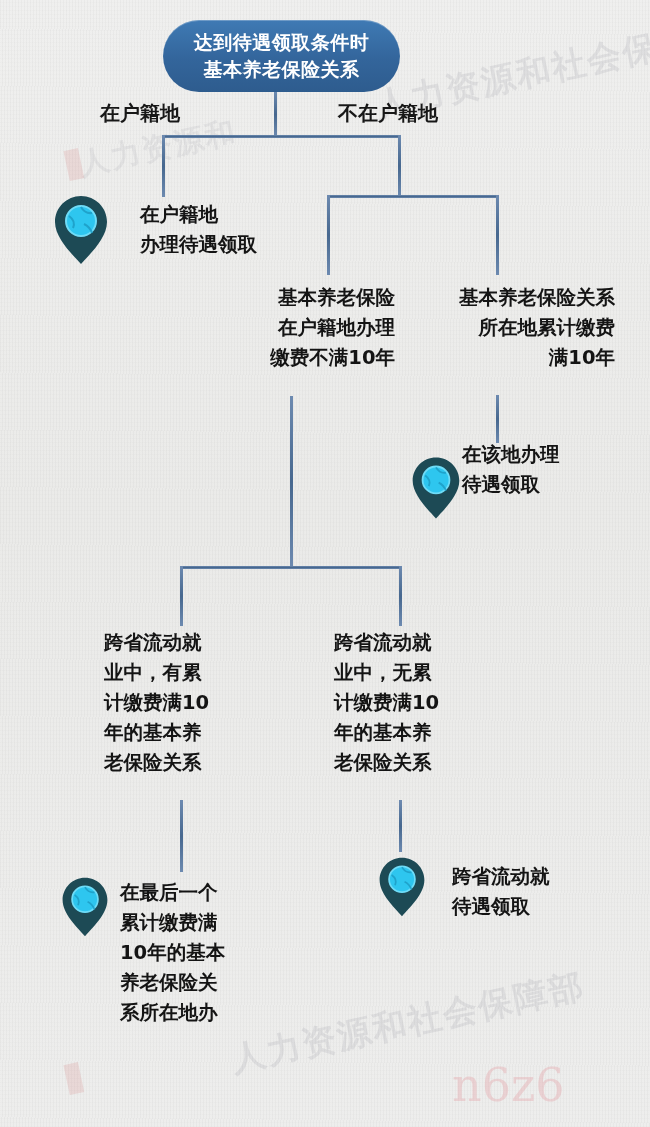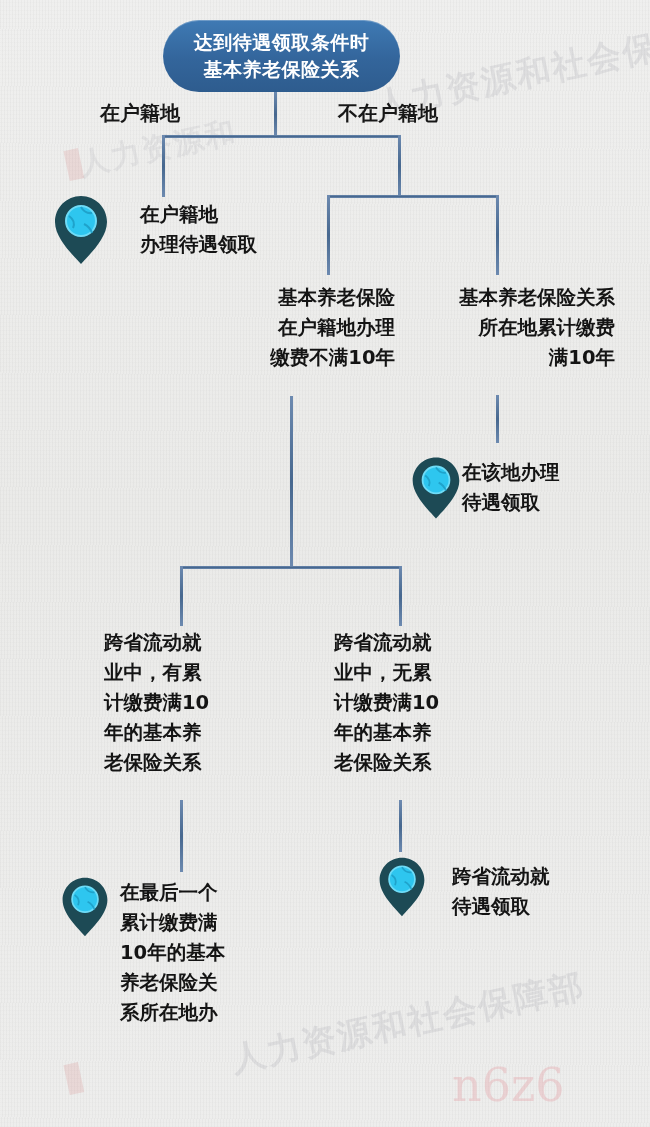--- a/index.html
+++ b/index.html
@@ -160,21 +160,21 @@
   <div class="ln lnv ln-soft" style="left:496px;top:395px;height:48px;"></div>
 
   <div class="pin" style="left:410px;top:455px;">
     <svg width="52" height="66" viewBox="0 0 58 72">
       <path d="M29 2 C14.6 2 3 13.6 3 28 C3 44 20 60 29 70 C38 60 55 44 55 28 C55 13.6 43.4 2 29 2 Z" fill="#1d4a55"></path>
       <circle cx="29" cy="27" r="15" fill="#2ec6ef"></circle>
       <circle cx="29" cy="27" r="15" fill="none" stroke="#6fdcf7" stroke-width="2"></circle>
       <path d="M17 22 Q24 27 21 34 M29 13 Q33 20 40 19 M32 30 Q38 33 40 39" stroke="#1c9cc4" stroke-width="2" fill="none" opacity="0.85"></path>
     </svg>
   </div>
-  <div class="node node-l" style="left:462px;top:458px;width:180px;">
+  <div class="node node-l" style="left:462px;top:440px;width:180px;">
     <div>在该地办理</div>
     <div>待遇领取</div>
   </div>
 
   <div class="ln lnv ln-soft" style="left:290px;top:396px;height:172px;"></div>
 
   <div class="ln lnh ln-soft" style="left:180px;top:566px;width:222px;"></div>
   <div class="ln lnv ln-soft" style="left:180px;top:566px;height:60px;"></div>
   <div class="ln lnv ln-soft" style="left:399px;top:566px;height:60px;"></div>
 

